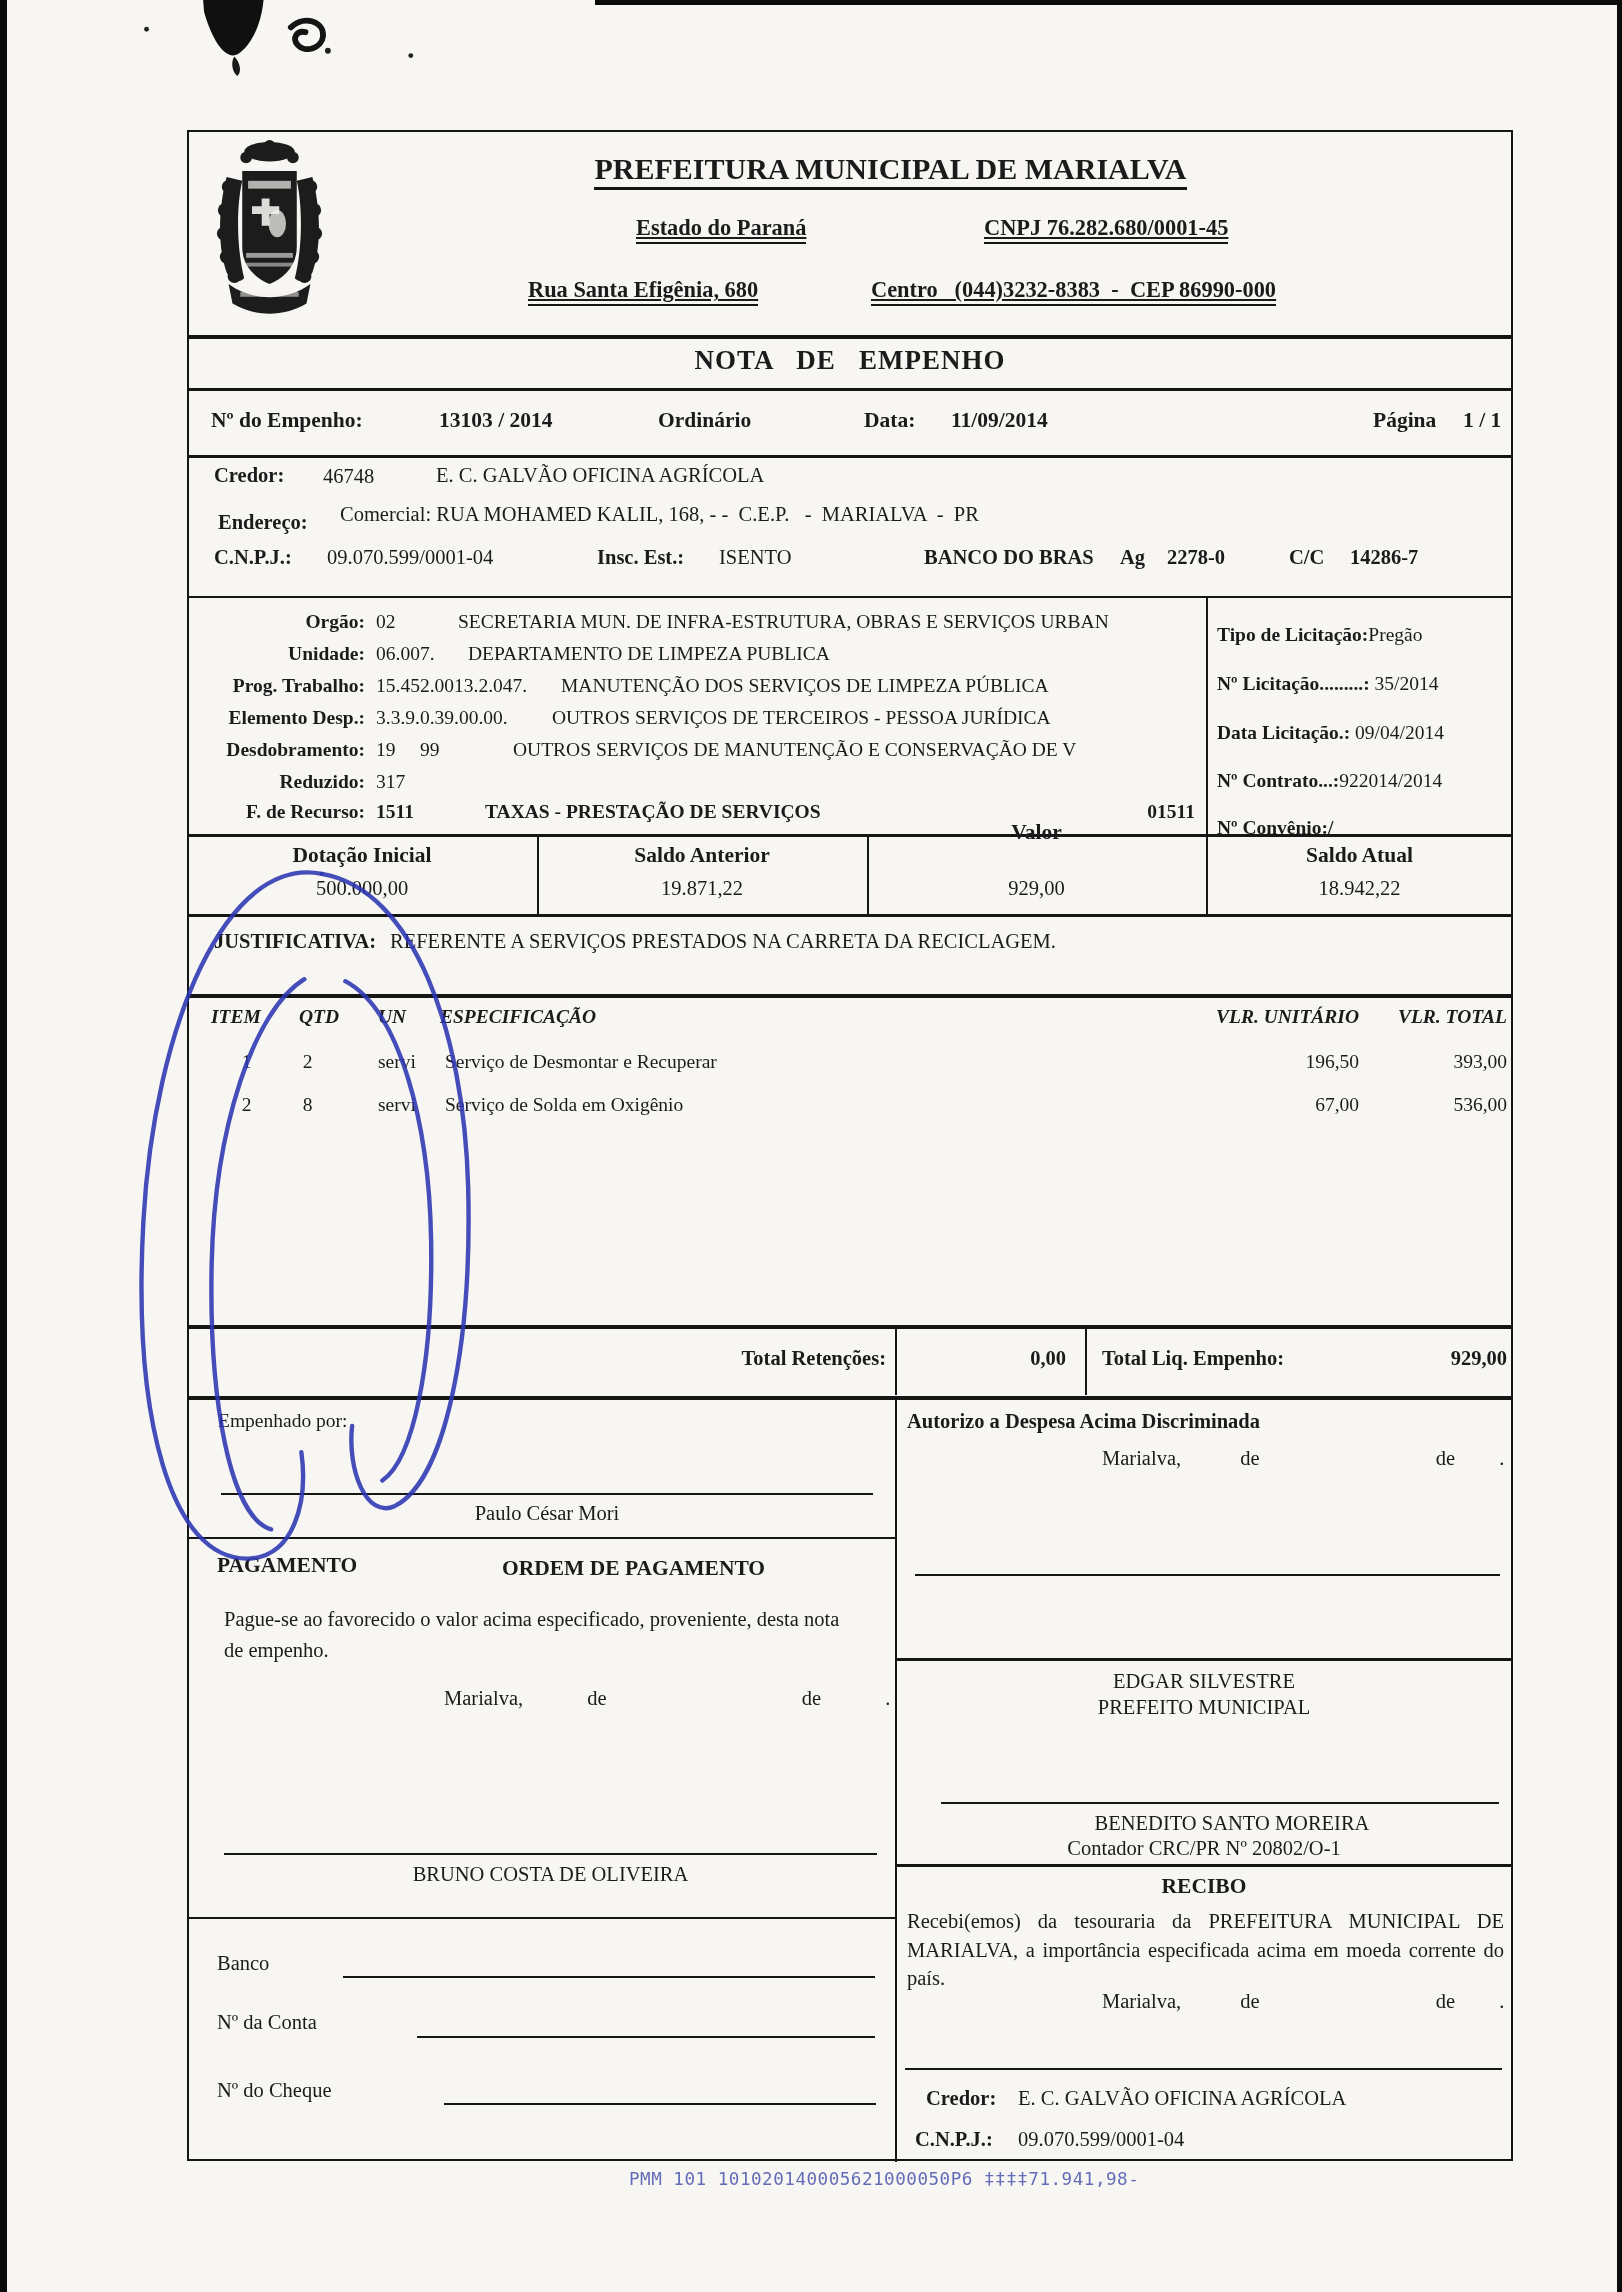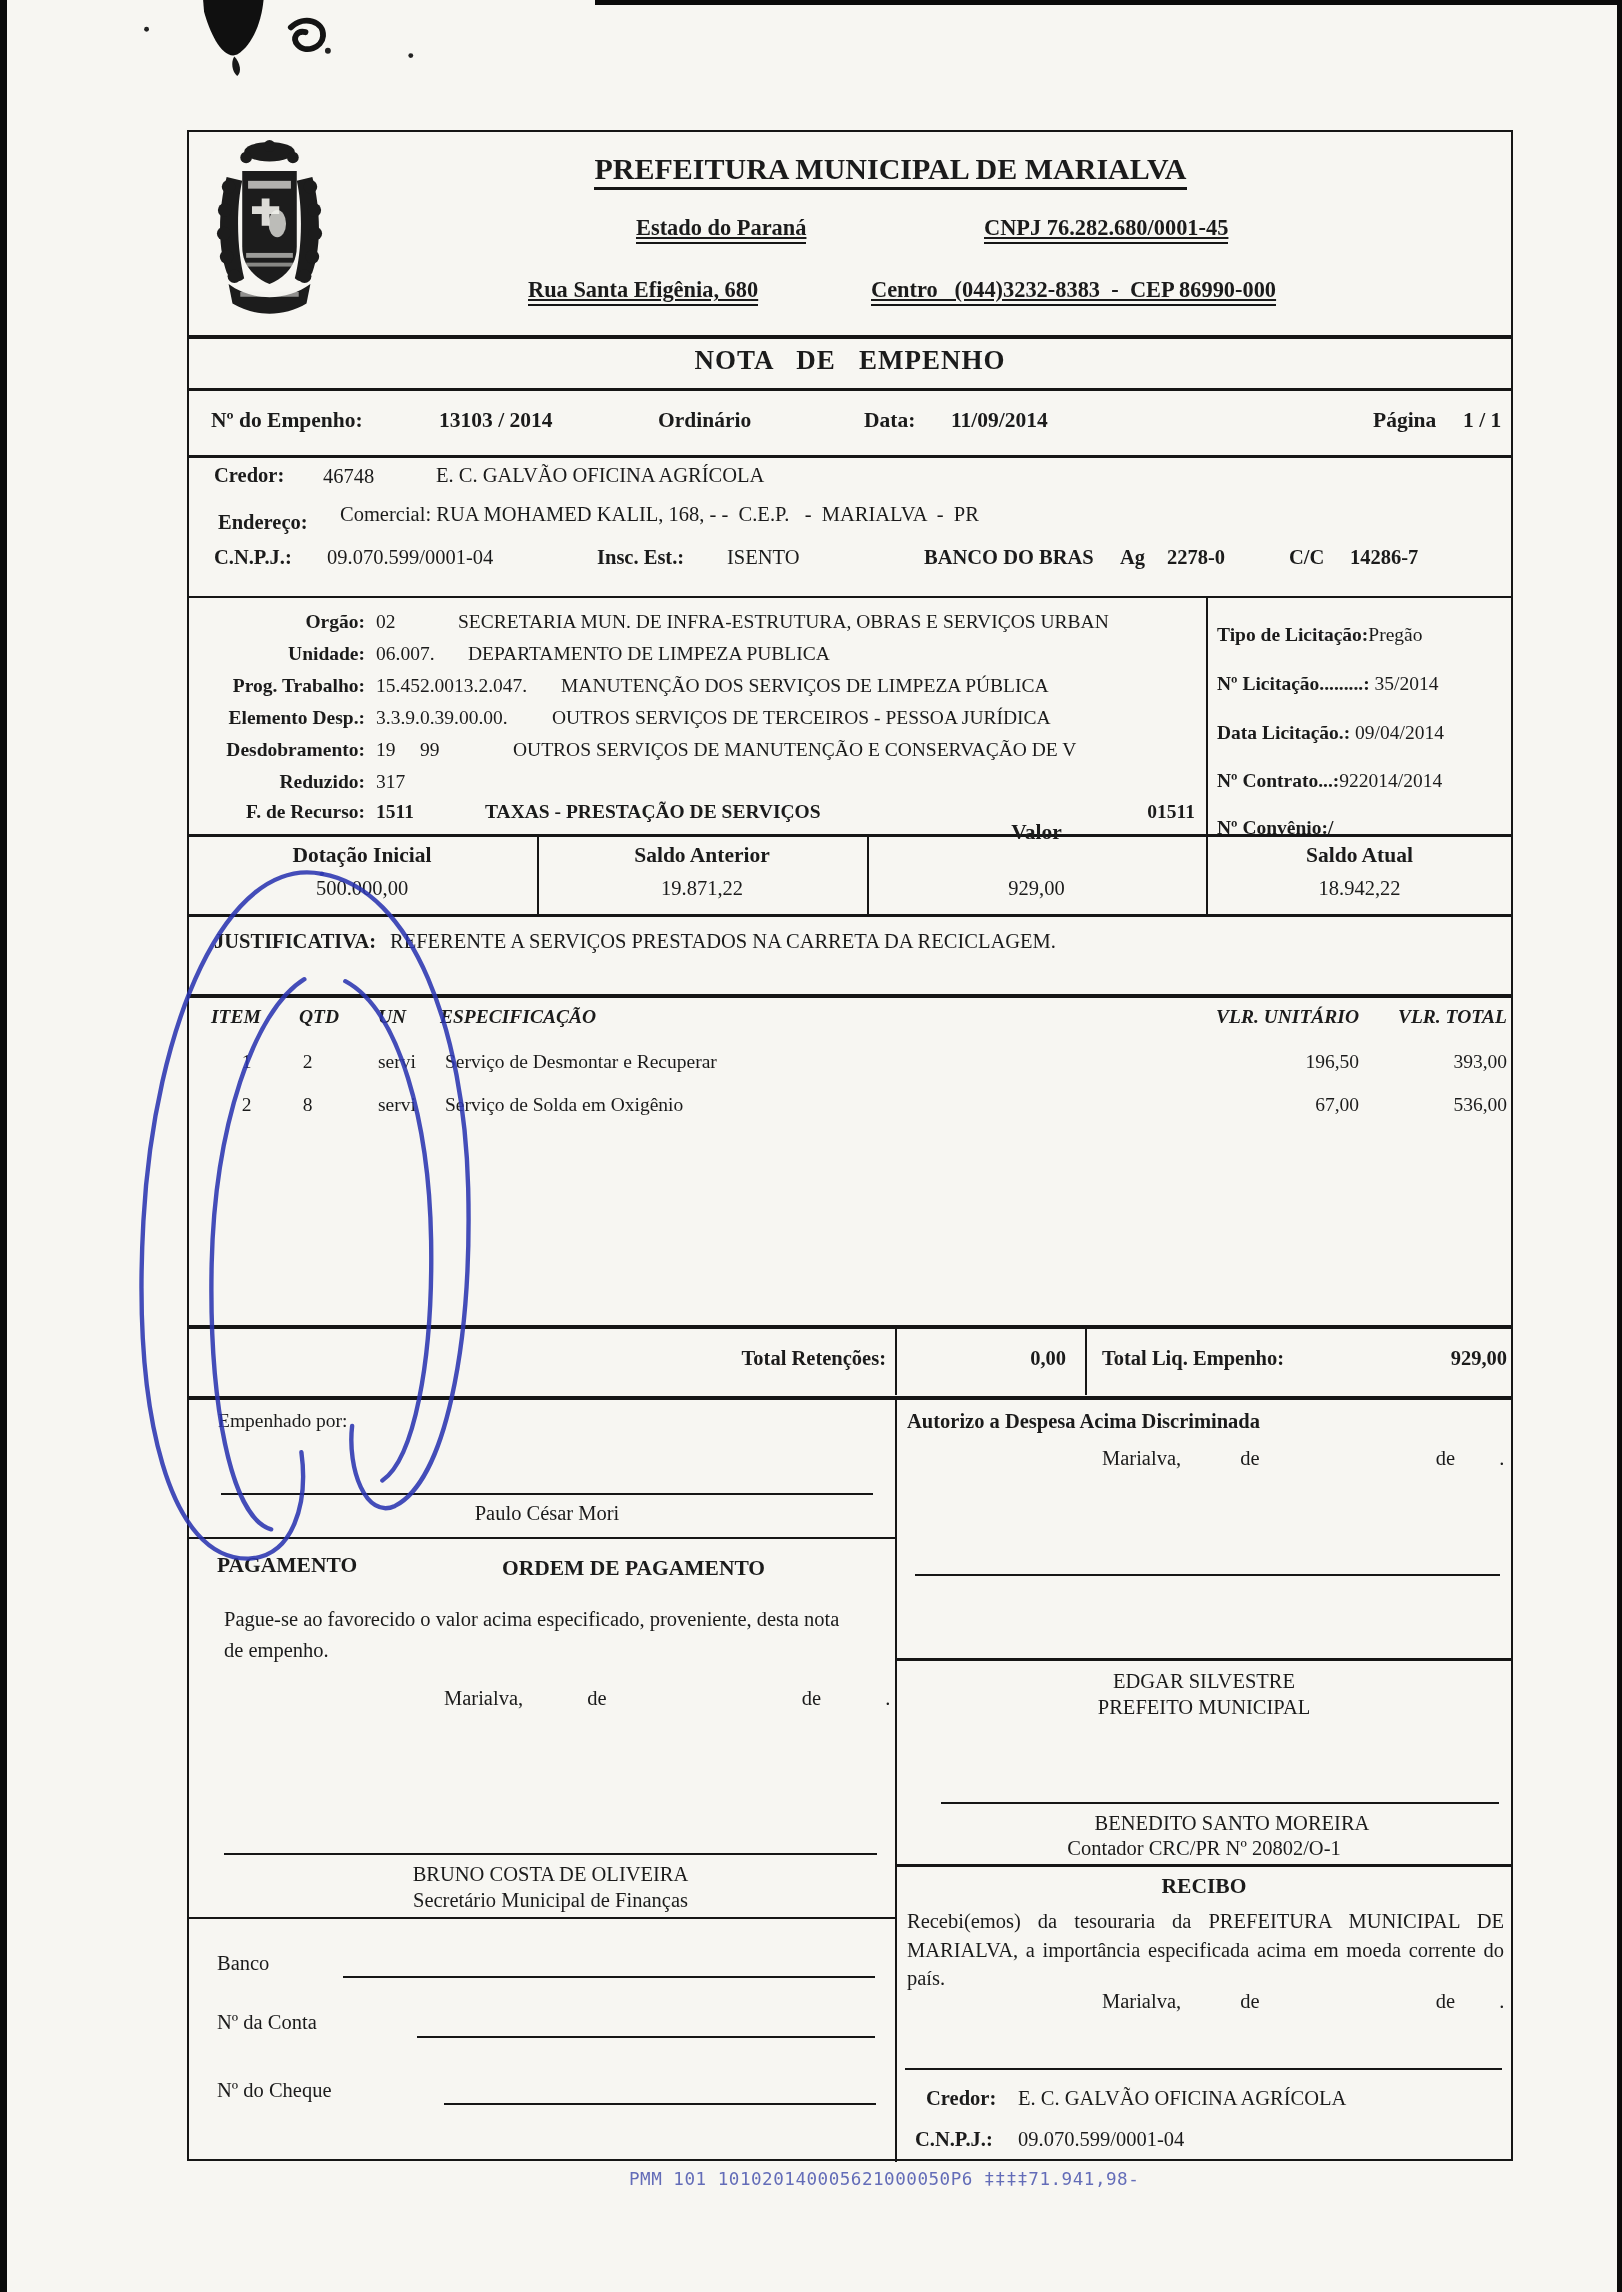--- a/index.html
+++ b/index.html
@@ -116,21 +116,21 @@
   <span class="abs b f21" style="left:214px;top:464px;">Credor:</span>
   <span class="abs f21" style="left:323px;top:465px;">46748</span>
   <span class="abs f21" style="left:436px;top:464px;">E. C. GALVÃO OFICINA AGRÍCOLA</span>
 
   <span class="abs b f21" style="left:218px;top:511px;">Endereço:</span>
   <span class="abs f21 pre" style="left:340px;top:503px;">Comercial: RUA MOHAMED KALIL, 168, - -  C.E.P.   -  MARIALVA  -  PR</span>
 
   <span class="abs b f21" style="left:214px;top:546px;">C.N.P.J.:</span>
   <span class="abs f21" style="left:327px;top:546px;">09.070.599/0001-04</span>
   <span class="abs b f21" style="left:597px;top:546px;">Insc. Est.:</span>
-  <span class="abs f21" style="left:719px;top:546px;margin-left:8px;">ISENTO</span>
+  <span class="abs f21" style="left:719px;top:546px;">ISENTO</span>
   <span class="abs b f21" style="left:924px;top:546px;">BANCO DO BRAS</span>
   <span class="abs b f21" style="left:1120px;top:546px;">Ag</span>
   <span class="abs b f21" style="left:1167px;top:546px;">2278-0</span>
   <span class="abs b f21" style="left:1289px;top:546px;">C/C</span>
   <span class="abs b f21" style="left:1350px;top:546px;">14286-7</span>
 
   <div class="hl" style="left:187px;top:596px;width:1326px;height:2px;"></div>
 
   <div class="vl" style="left:1206px;top:596px;width:2px;height:240px;"></div>
 
@@ -231,21 +231,20 @@
 
   <div class="abs f21" style="left:444px;top:1687px;">
     <span>Marialva,</span>
     <span style="margin-left:59px;">de</span>
     <span style="margin-left:190px;">de</span>
     <span style="margin-left:59px;">.</span>
   </div>
 
   <div class="sig" style="left:224px;top:1853px;width:653px;"></div>
   <div class="abs ctr f21" style="left:224px;top:1863px;width:653px;">BRUNO COSTA DE OLIVEIRA</div>
-  <div class="abs ctr f21" style="left:224px;top:1889px;width:653px;">Secretário Municipal de Finanças</div>
 
   <div class="hl" style="left:187px;top:1917px;width:710px;height:2px;"></div>
 
   <span class="abs f21" style="left:217px;top:1952px;">Banco</span>
   <div class="sig" style="left:343px;top:1976px;width:532px;border-top-width:2.4px;"></div>
   <span class="abs f21" style="left:217px;top:2011px;">Nº da Conta</span>
   <div class="sig" style="left:417px;top:2036px;width:458px;border-top-width:2.4px;"></div>
   <span class="abs f21" style="left:217px;top:2079px;">Nº do Cheque</span>
   <div class="sig" style="left:444px;top:2103px;width:432px;border-top-width:2.4px;"></div>
 

